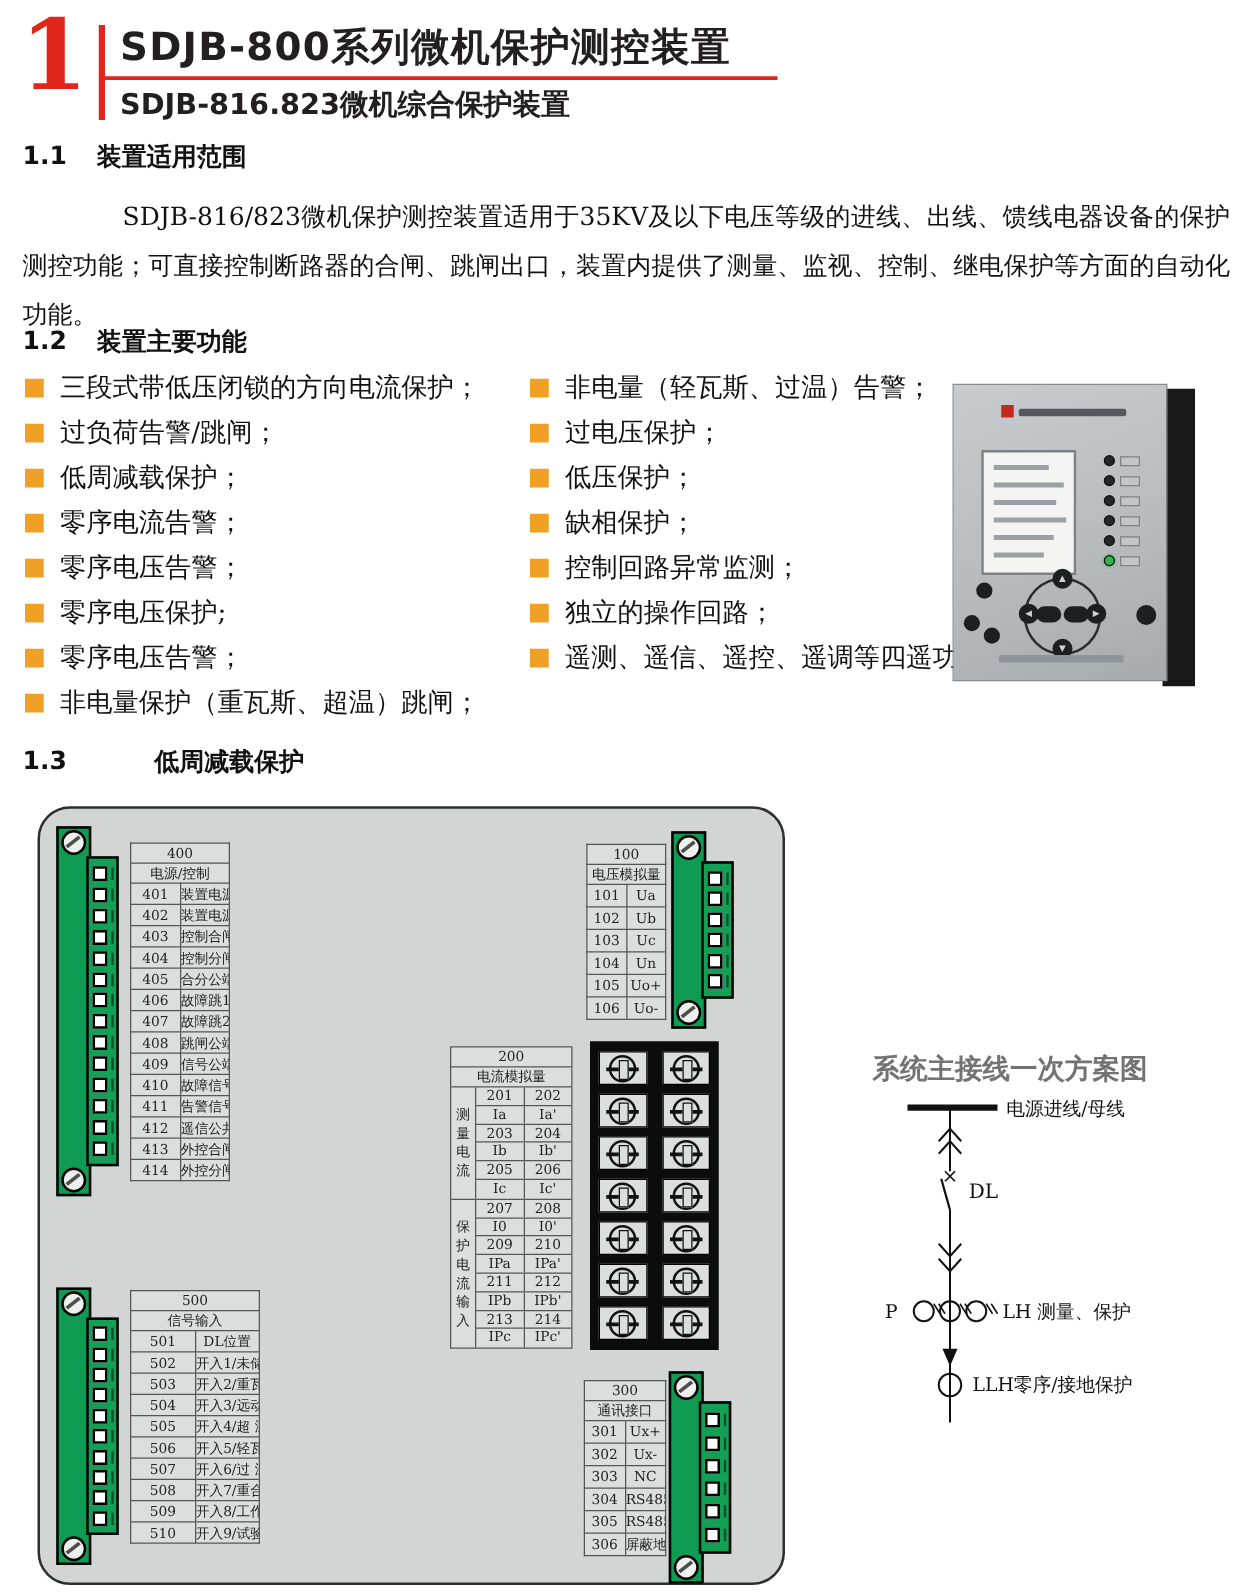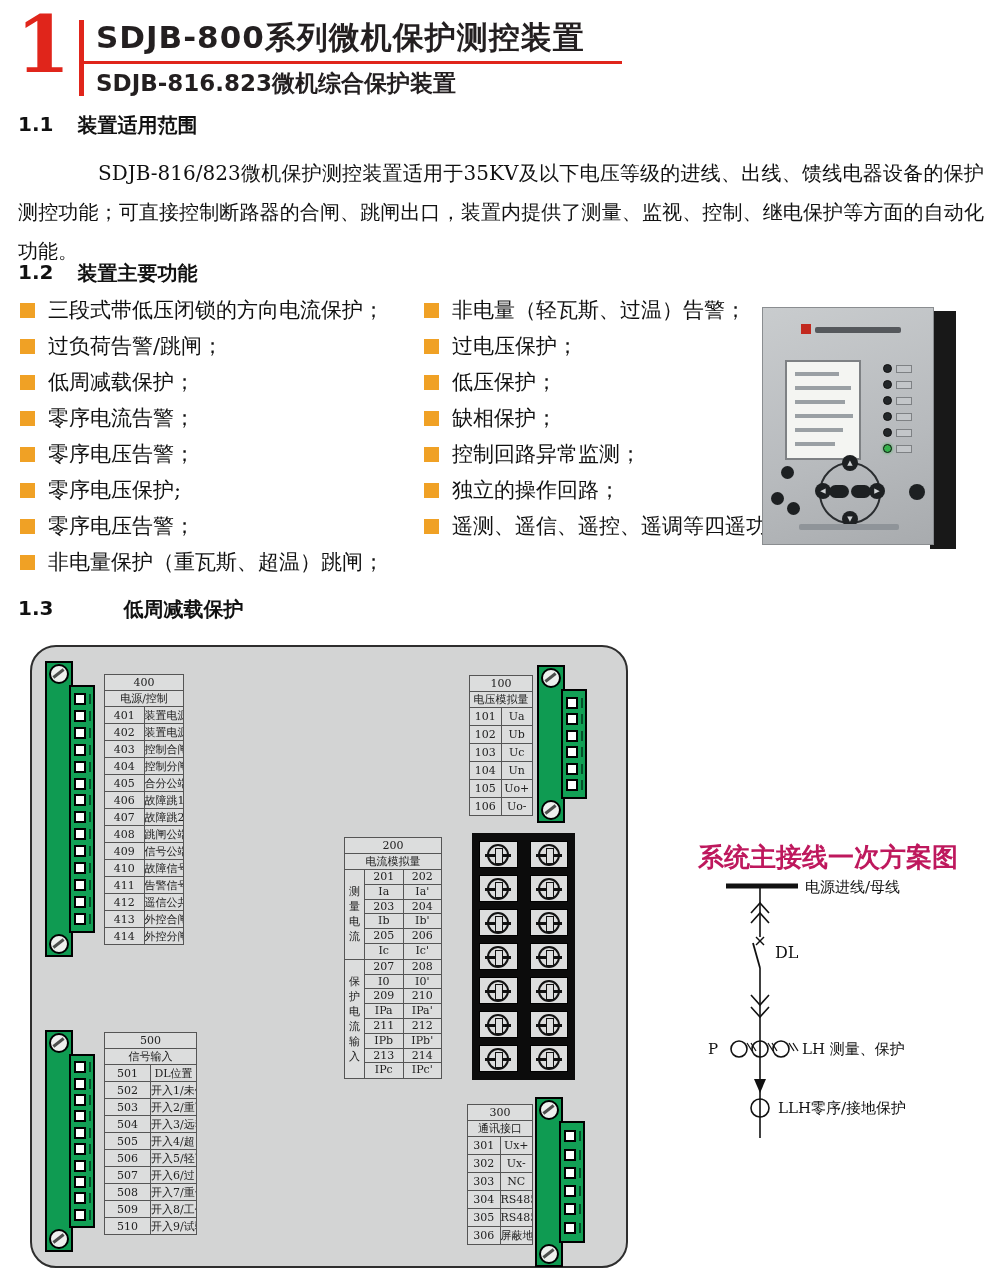--- a/index.html
+++ b/index.html
@@ -62,40 +62,40 @@
   
   .ttable { position:absolute; border-collapse:collapse; background:#dcdddd; font-family:"DejaVu Serif",serif; font-size:11px; color:#222; table-layout:fixed; }
   .ttable th, .ttable td { border:1px solid #555; text-align:center; font-weight:normal; padding:0; overflow:hidden; white-space:nowrap; }
   .ttable .num { width:22px; }
   .t400 td { height:17px; } .t400 th { height:16px; }
   .t100 td { height:18px; } .t100 th { height:16px; } .t100 .num { width:20px; }
   .t500 td { height:17px; } .t500 th { height:16px; }
   .t300 td { height:18px; } .t300 th { height:16px; } .t300 .num { width:20px; }
 
   
-  .t200 { position:absolute; left:312px; top:190px; width:98px; background:#dcdddd; border:1px solid #555; font-family:"DejaVu Serif",serif; font-size:11px; color:#222; }
+  .t200 { position:absolute; left:328px; top:190px; width:98px; background:#dcdddd; border:1px solid #555; font-family:"DejaVu Serif",serif; font-size:11px; color:#222; }
   .t200 .hdr { height:16px; line-height:16px; text-align:center; border-bottom:1px solid #555; }
   .grprow { display:flex; border-bottom:1px solid #555; }
   .grprow:last-child { border-bottom:none; }
   .grplabel { flex:0 0 20px; border-right:1px solid #555; display:flex; align-items:center; justify-content:center; text-align:center; word-break:break-all; line-height:15px; width:20px; padding:2px 4px; }
   .grpcells { flex:1; display:flex; flex-direction:column; }
   .crow { display:flex; border-bottom:1px solid #555; height:14.8px; line-height:14px; }
   .grpcells .crow:last-child { border-bottom:none; }
   .ccell { flex:1; text-align:center; border-right:1px solid #555; overflow:hidden; }
   .ccell:last-child { border-right:none; }
 
   
   .strip { position:absolute; left:440px; top:186px; width:103px; height:247px; background:#0c0c0c; display:grid; grid-template-columns:1fr 1fr; gap:7px 12px; padding:8px 7px; }
   .scell { background:#dcdddd; border:1px solid #000; display:flex; align-items:center; justify-content:center; position:relative; }
   .screwhead { width:22px; height:22px; border:2px solid #111; border-radius:50%; position:relative; }
   .screwhead::before { content:""; position:absolute; left:-4px; top:8px; width:26px; height:3px; background:#111; }
   .screwhead::after { content:""; position:absolute; left:6px; top:2px; width:6px; height:14px; border:1px solid #111; background:#dcdddd; }
 
   
-  .oneline-title { left:698px; top:840px; font-size:26px; font-weight:bold; color:#be185d;font-family:Liberation Serif, serif; }
+  .oneline-title { left:698px; top:840px; font-size:22px; font-weight:bold; color:#737373;font-family:Liberation Serif, serif; }
   .oneline-svg { left:690px; top:855px; }
   .oneline-svg text { font-family:"DejaVu Serif",serif; fill:#111; }
 </style>
 </head>
 <body>
 
 <div class="abs chapter-num">1</div>
 <div class="abs red-vbar"></div>
 <div class="abs doc-title">SDJB-800系列微机保护测控装置</div>
 <div class="abs red-underline"></div>
@@ -571,21 +571,21 @@
         <div class="screwhead"></div>
       </div>
       <div class="scell">
         <div class="screwhead"></div>
       </div>
       <div class="scell">
         <div class="screwhead"></div>
       </div>
     </div>
 
-  <table class="ttable t500" style="left:72px; top:385px; width:93px;padding-left:21px;">
+  <table class="ttable t500" style="left:72px; top:385px; width:104px;padding-left:21px;">
     <thead>
       <tr>
           <th colspan="2">500</th>
         </tr>
       <tr>
           <th colspan="2">信号输入</th>
         </tr>
     </thead>
     <tbody>
 

